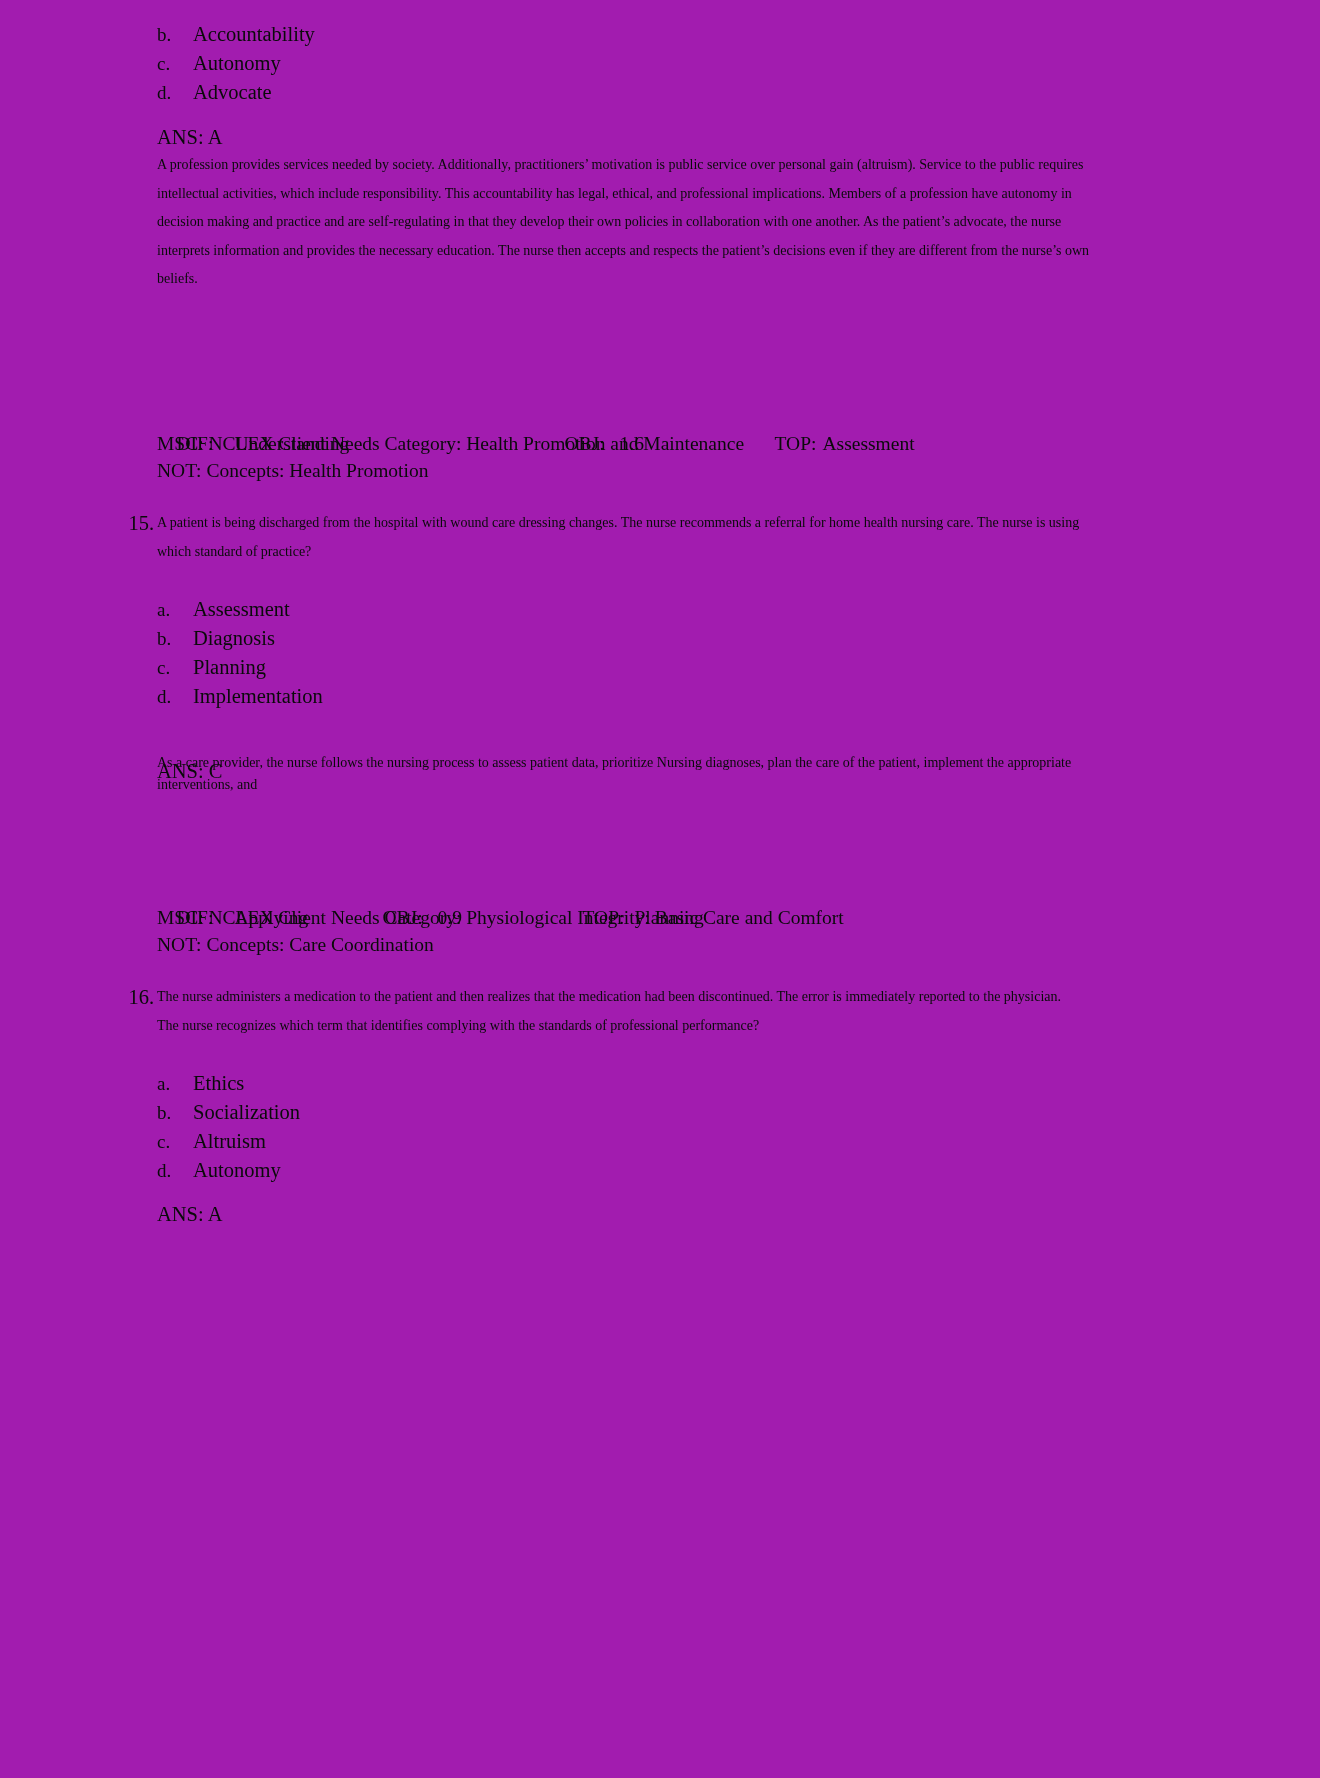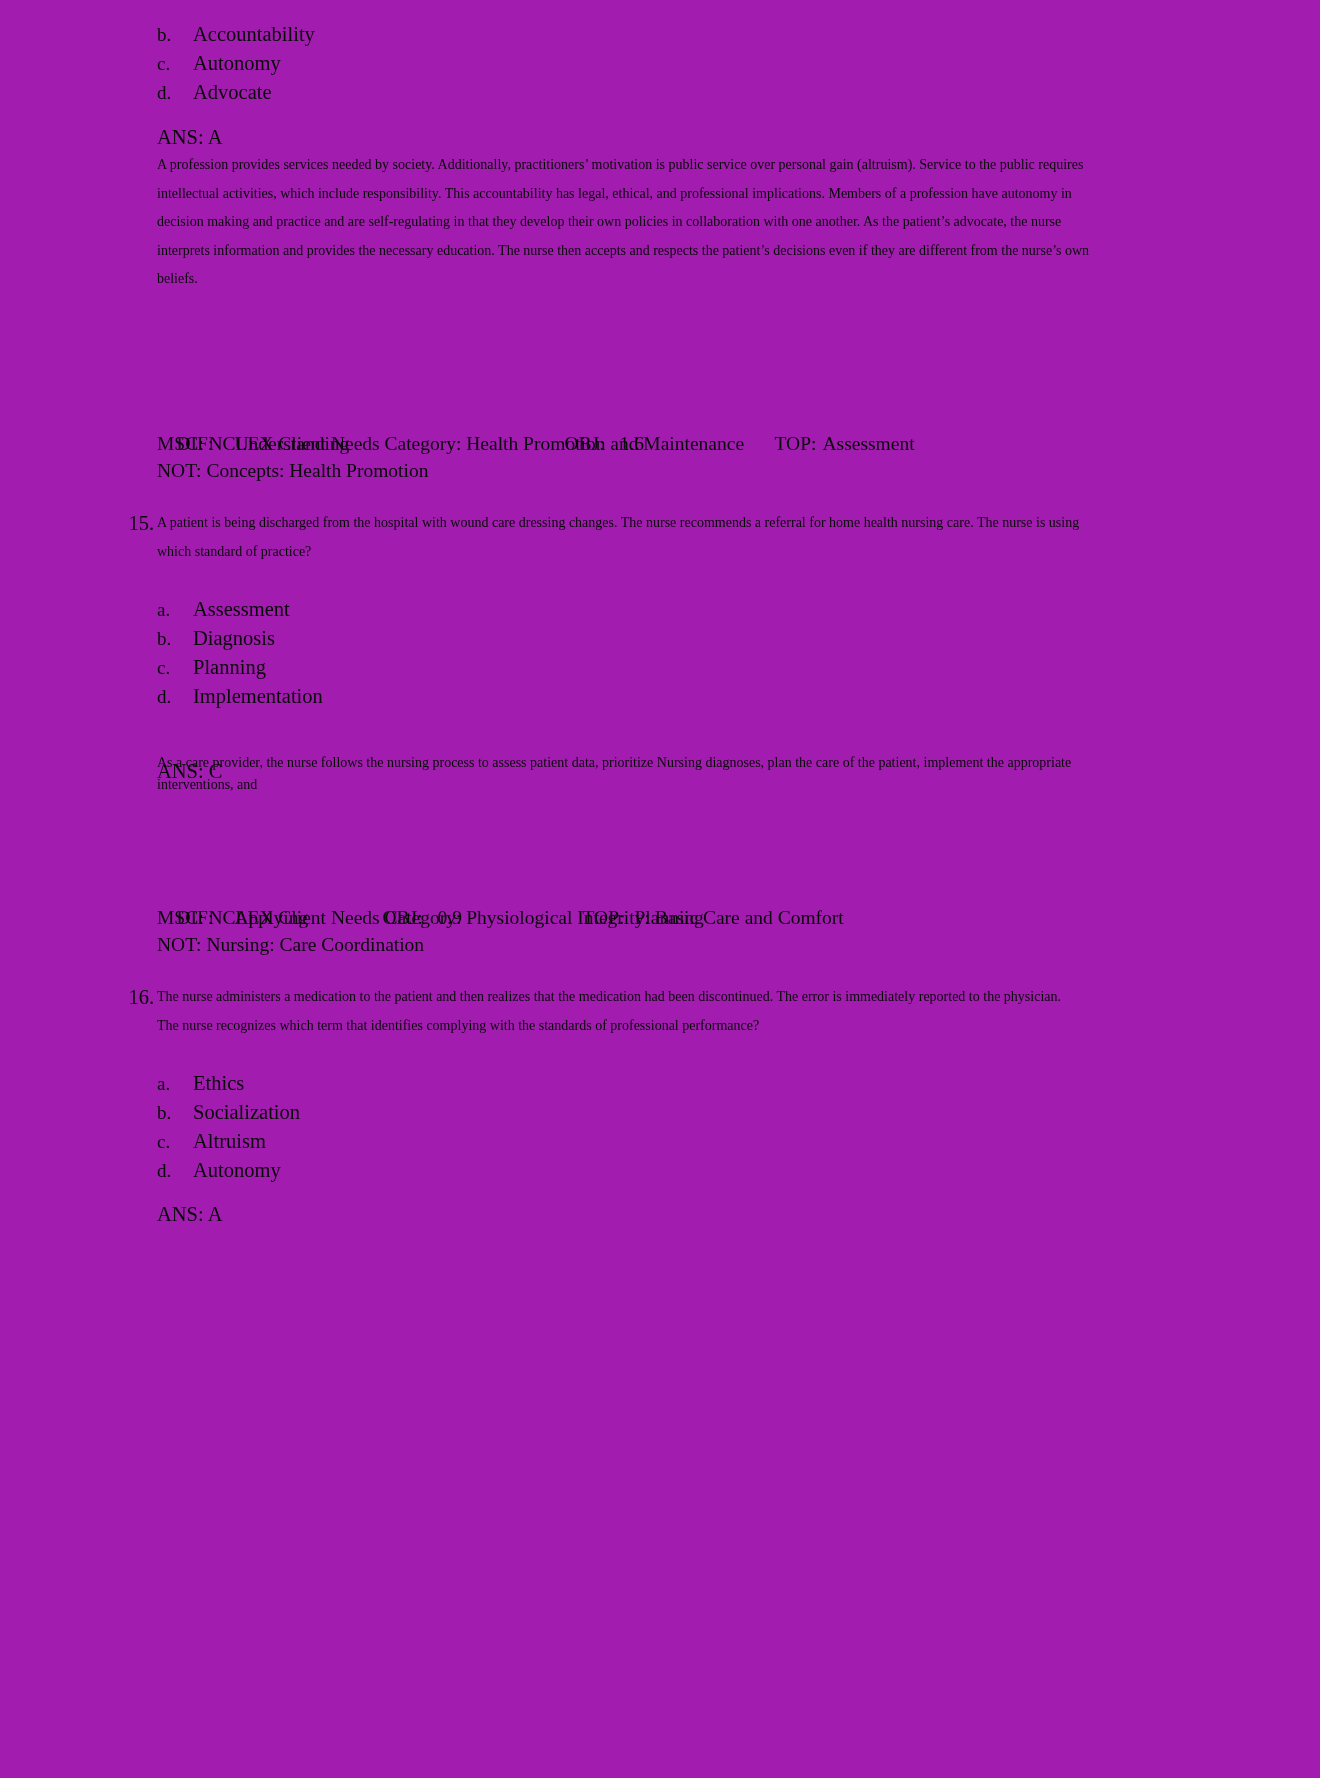--- a/index.html
+++ b/index.html
@@ -130,21 +130,21 @@
   </div>
 
   <div class="ansline" style="top:726px;margin-top:31px;">ANS: C</div>
 
   <div class="rationale tight" style="top:752px; width:940px;">As a care provider, the nurse follows the nursing process to assess patient data, prioritize Nursing diagnoses, plan the care of the patient, implement the appropriate interventions, and</div>
 
   <div class="meta" style="top:878px;">
     <span style="display:inline-block;width:58px;">DIF:</span><span style="display:inline-block;width:148px;">Applying</span><span style="display:inline-block;width:55px;">OBJ:</span><span style="display:inline-block;width:145px;">0.9</span><span style="display:inline-block;width:52px;">TOP:</span><span>Planning</span>
   </div>
   <div class="meta" style="top:905px;">MSC: NCLEX Client Needs Category: Physiological Integrity: Basic Care and Comfort</div>
-  <div class="meta" style="top:932px;">NOT: Nursing: Care Coordination</div>
+  <div class="meta" style="top:932px;">NOT: Concepts: Care Coordination</div>
 
   <div class="qnum" style="left:110px; top:983px;">16.</div>
   <div class="qbody" style="top:983px; width:920px;">The nurse administers a medication to the patient and then realizes that the medication had been discontinued. The error is immediately reported to the physician. The nurse recognizes which term that identifies complying with the standards of professional performance?</div>
 
   <div class="choice" style="top:1069px;">
     <span class="mark">a.</span><span class="opt">Ethics</span>
   </div>
   <div class="choice" style="top:1098px;">
     <span class="mark">b.</span><span class="opt">Socialization</span>
   </div>

